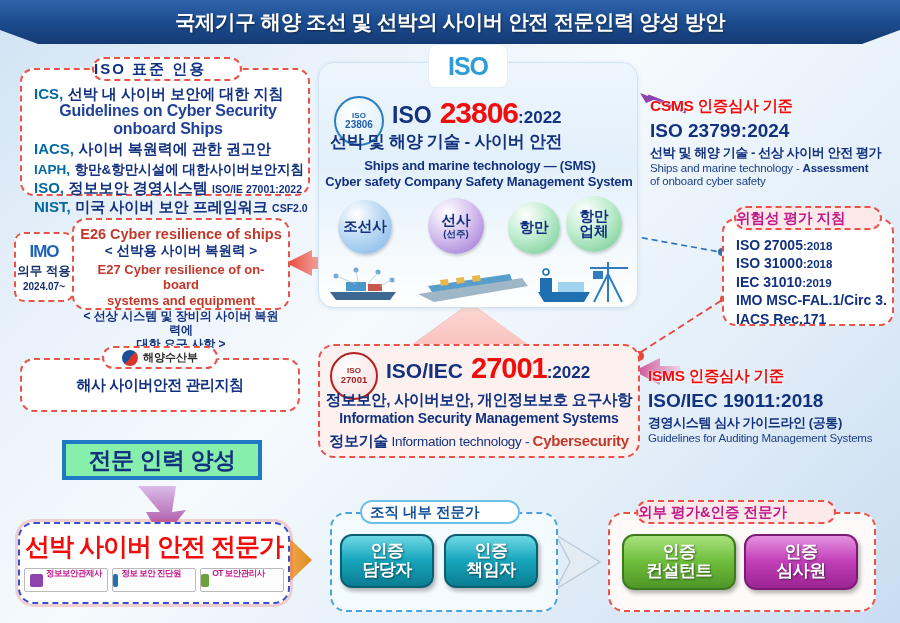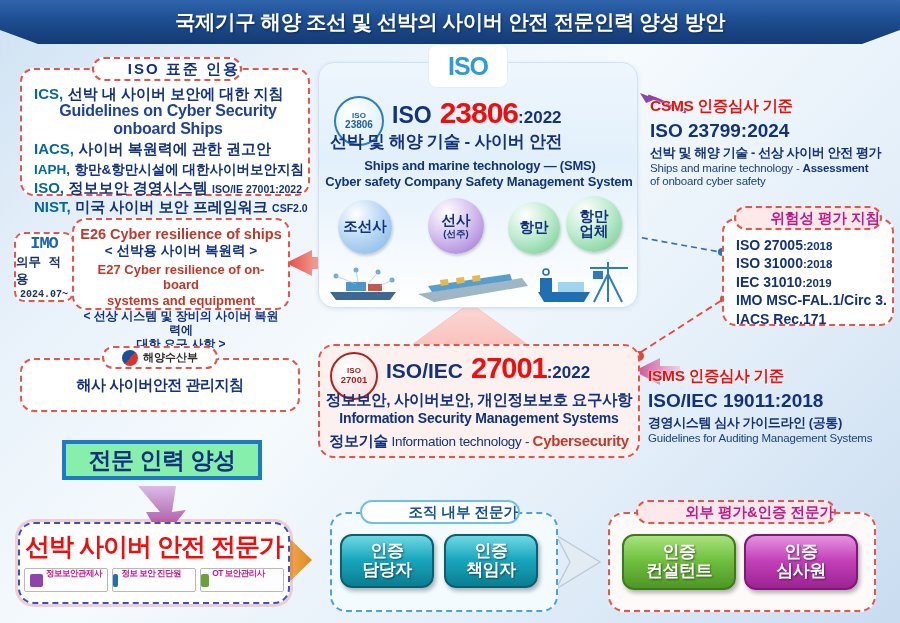--- a/index.html
+++ b/index.html
@@ -24,45 +24,45 @@
   }
 
   
   .panel{border-radius:14px;}
   .dashred{border:2px dashed #e8534a;background:#ffffff;}
   .dashred2{border:2px dashed #e8534a;background:#fdf1f0;}
   .dashblue{border:2px dashed #4ba3dd;background:#f4fbff;border-radius:16px;}
 
   
   .pill{
-    border-radius:16px;display:flex;align-items:center;justify-content:flex-end;
+    border-radius:16px;display:flex;align-items:center;justify-content:flex-start;
     font-weight:bold;white-space:nowrap;
   }
   .pill-red{border:2px dashed #e8534a;background:#ffffff;color:#0d2f86;}
   .pill-pink{border:2px dashed #e8534a;background:#fde9ea;color:#c0198a;}
-  .pill-cy{border:2px solid #6fc0e8;background:#ffffff;color:#12519c;}
+  .pill-cy{border:2px solid #6fc0e8;background:#ffffff;color:#12519c;padding-left:8px;}
 
   
   .std-row{white-space:nowrap;line-height:1.02;}
   .std-k{color:#0369a1;font-weight:bold;font-size:15px;}
   .std-k.sm{font-size:13.5px;}
   .std-t{color:#12317f;font-weight:bold;font-size:15px;}
   .std-t.sm{font-size:13.5px;}
   .std-sub{color:#21429b;font-size:16px;font-weight:bold;text-align:center;letter-spacing:-.2px;}
   .std-mini{color:#12317f;font-weight:bold;font-size:10.5px;}
 
   
   .e-big{color:#c0392b;font-weight:bold;font-size:14.5px;text-align:center;line-height:1.15;}
   .e-ko{color:#12317f;font-weight:bold;font-size:13.5px;text-align:center;line-height:1.2;}
   .e-mid{color:#c0392b;font-weight:bold;font-size:13px;text-align:center;line-height:1.2;}
   .e-ko2{color:#12317f;font-weight:bold;font-size:12px;text-align:center;line-height:1.2;}
 
   
   .imo{border:2px dashed #e8534a;background:#ffffff;border-radius:10px;
-       display:flex;flex-direction:column;align-items:center;justify-content:center;gap:1px;font-family:Liberation Mono, monospace;}
+       display:flex;flex-direction:column;align-items:center;justify-content:center;gap:1px;}
   .imo-logo{color:#1f63b5;font-weight:bold;font-size:17px;letter-spacing:-1px;}
   .imo-l1{color:#16316f;font-weight:bold;font-size:12.5px;}
   .imo-l2{color:#16316f;font-weight:bold;font-size:10px;}
 
   
   .c-iso-num{font-size:30px;font-weight:bold;color:#f20d0d;letter-spacing:-1px;}
   .c-iso-pre{font-size:23px;font-weight:bold;color:#12317f;}
   .c-iso-yr{font-size:17px;font-weight:bold;color:#12317f;}
   .c-ko{font-size:17px;font-weight:bold;color:#12317f;text-align:left;letter-spacing:-.3px;}
   .c-en{font-size:13px;font-weight:bold;color:#12317f;text-align:center;letter-spacing:-.2px;line-height:1.25;}

